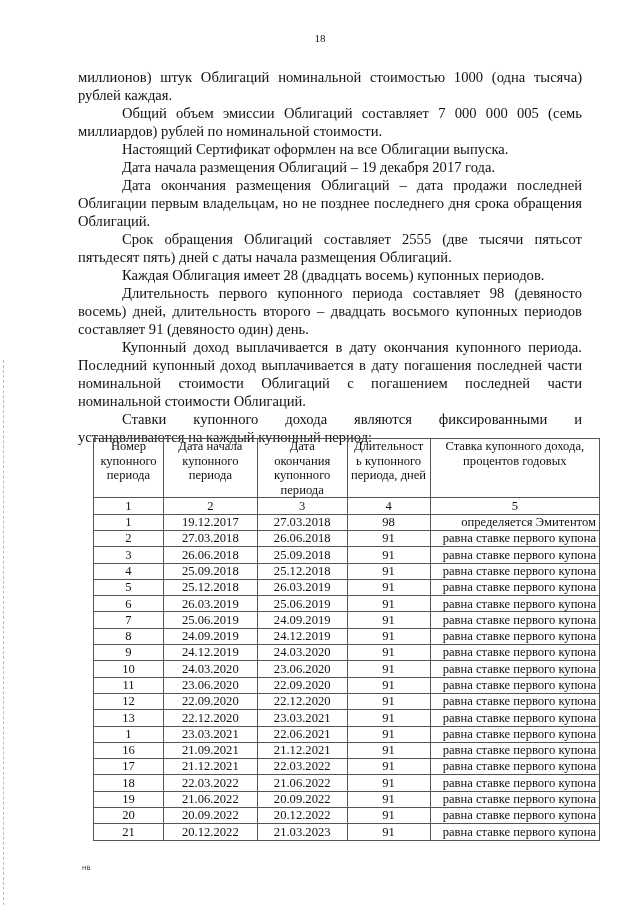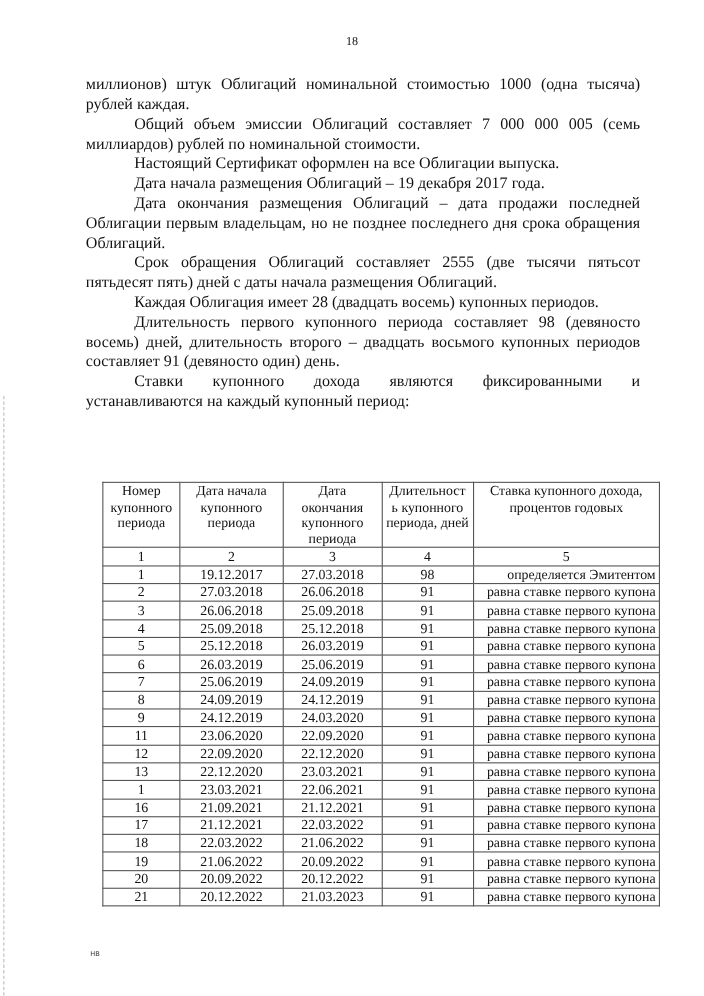--- a/index.html
+++ b/index.html
@@ -32,20 +32,21 @@
 
 <div class="body-text">
   <p>миллионов) штук Облигаций номинальной стоимостью 1000 (одна тысяча) рублей каждая.</p>
   <p class="ind">Общий объем эмиссии Облигаций составляет 7 000 000 005 (семь миллиардов) рублей по номинальной стоимости.</p>
   <p class="ind">Настоящий Сертификат оформлен на все Облигации выпуска.</p>
   <p class="ind">Дата начала размещения Облигаций – 19 декабря 2017 года.</p>
   <p class="ind">Дата окончания размещения Облигаций – дата продажи последней Облигации первым владельцам, но не позднее последнего дня срока обращения Облигаций.</p>
   <p class="ind">Срок обращения Облигаций составляет 2555 (две тысячи пятьсот пятьдесят пять) дней с даты начала размещения Облигаций.</p>
   <p class="ind">Каждая Облигация имеет 28 (двадцать восемь) купонных периодов.</p>
   <p class="ind">Длительность первого купонного периода составляет 98 (девяносто восемь) дней, длительность второго – двадцать восьмого купонных периодов составляет 91 (девяносто один) день.</p>
+  <p class="ind">Купонный доход выплачивается в дату окончания купонного периода. Последний купонный доход выплачивается в дату погашения последней части номинальной стоимости Облигаций с погашением последней части номинальной стоимости Облигаций.</p>
   <p class="ind full">Ставки купонного дохода являются фиксированными и</p>
   <p>устанавливаются на каждый купонный период:</p>
 </div>
 
 <table class="coupons">
   <colgroup>
       <col class="c1">
       <col class="c2">
       <col class="c3">
       <col class="c4">
@@ -125,20 +126,27 @@
         <td class="rate">равна ставке первого купона</td>
       </tr>
       <tr>
         <td>9</td>
         <td>24.12.2019</td>
         <td>24.03.2020</td>
         <td>91</td>
         <td class="rate">равна ставке первого купона</td>
       </tr>
       <tr>
+        <td>10</td>
+        <td>24.03.2020</td>
+        <td>23.06.2020</td>
+        <td>91</td>
+        <td class="rate">равна ставке первого купона</td>
+      </tr>
+      <tr>
         <td>11</td>
         <td>23.06.2020</td>
         <td>22.09.2020</td>
         <td>91</td>
         <td class="rate">равна ставке первого купона</td>
       </tr>
       <tr>
         <td>12</td>
         <td>22.09.2020</td>
         <td>22.12.2020</td>

